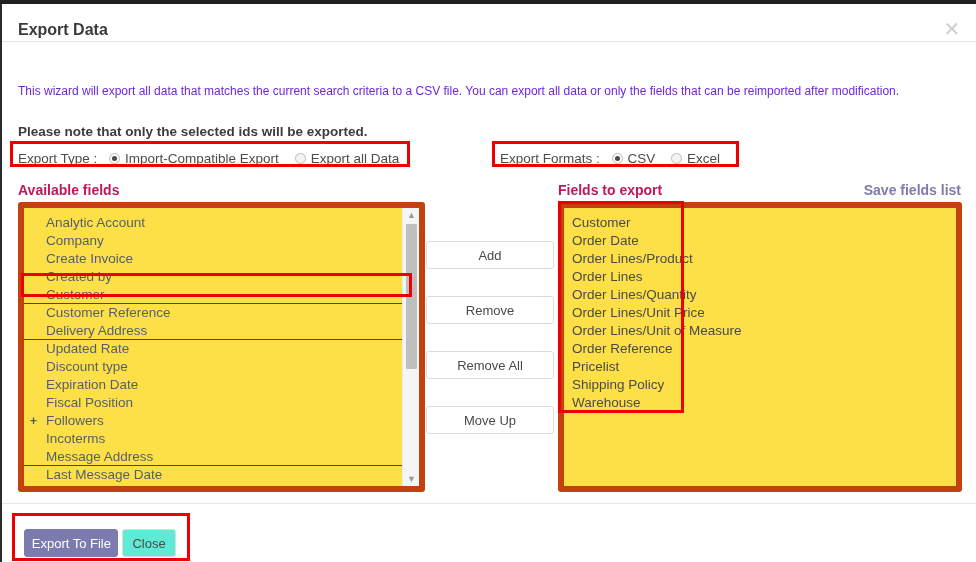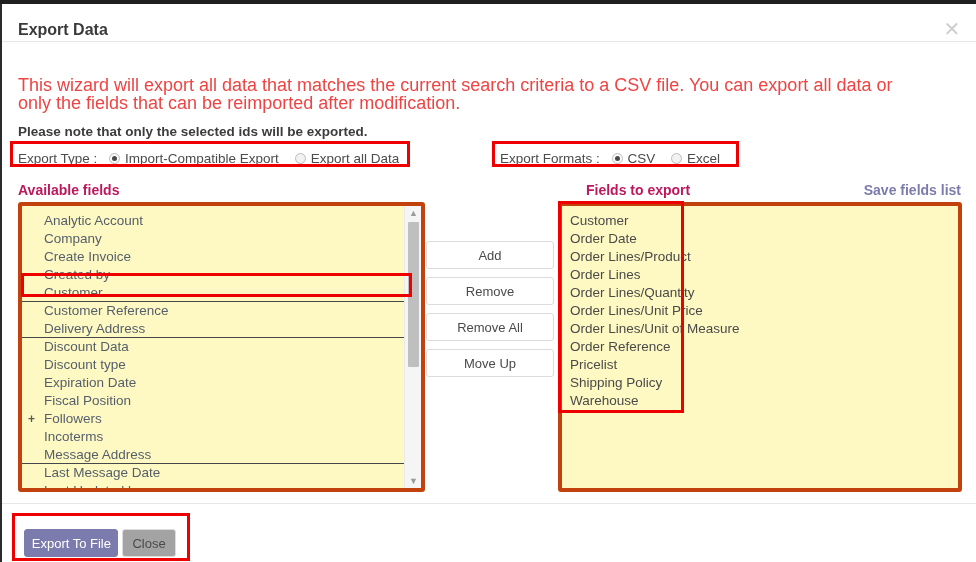--- a/index.html
+++ b/index.html
@@ -72,23 +72,23 @@
     position: absolute;
     top: 52px; left: 0;
     width: 974px;
     height: 447px;
   }
   .intro {
     position: absolute;
     left: 16px;
     top: 20px;
     width: 890px;
-    font-size: 18px;
-    line-height: 18px;
-    color: #ef4444;
+    font-size: 12px;
+    line-height: 30px;
+    color: #6d28d9;
   }
   .note {
     position: absolute;
     left: 16px;
     top: 68px;
     font-size: 13.5px;
     font-weight: bold;
     color: #3c3c3c;
   }
   
@@ -130,37 +130,37 @@
     background: #4a4a4a;
   }
   
   .sec-head {
     position: absolute;
     font-size: 14px;
     font-weight: bold;
     color: #be185d;
   }
   #available-head { left: 16px; top: 126px; }
-  #export-head { left: 556px; top: 126px; margin-left: 28px; }
+  #export-head { left: 556px; top: 126px; }
   #save-fields-link {
     position: absolute;
     right: 15px;
     top: 126px;
     font-size: 14px;
     font-weight: bold;
     color: #7c7bad;
     cursor: pointer;
     text-decoration: none;
     margin-left: 13px;
   }
   
   .listbox {
     position: absolute;
-    background: #fef9c3;
-    border: 4px solid #c2410c;
+    background: #fde047;
+    border: 6px solid #c2410c;
     border-radius: 3px;
     box-sizing: border-box;
     overflow: hidden;
   }
   #available-box {
     left: 16px;
     top: 146px;
     width: 407px;
     height: 290px;
   }
@@ -237,21 +237,21 @@
     position: absolute;
     left: 424px;
     top: 185px;
     width: 128px;
   }
   .mid-btn {
     display: block;
     width: 128px;
     height: 28px;
     line-height: 26px;
-    margin-bottom: 8px;
+    margin-bottom: 27px;
     background: #ffffff;
     border: 1px solid #dcdcdc;
     border-radius: 3px;
     font-size: 13px;
     color: #4a4a4a;
     text-align: center;
     font-family: "Liberation Sans", sans-serif;
     cursor: pointer;
     box-sizing: border-box;
   }
@@ -281,21 +281,21 @@
     width: 94px;
     background: #7c7bad;
     border: 1px solid #7c7bad;
     color: #ffffff;
     text-align: right;
   }
   #close-btn {
     left: 120px;
     top: 25px;
     width: 54px;
-    background: #a3a3a3;
+    background: #5eead4;
     border: 1px solid #dcdcdc;
     color: #4a4a4a;
   }
   
   .anno {
     position: absolute;
     border: 3px solid #ef0000;
     box-sizing: border-box;
     pointer-events: none;
   }
@@ -349,21 +349,21 @@
 
     <div class="listbox" id="available-box">
       <div class="list-inner" id="available-list">
           <div class="field-item"><span>Analytic Account</span></div>
           <div class="field-item"><span>Company</span></div>
           <div class="field-item"><span>Create Invoice</span></div>
           <div class="field-item"><span>Created by</span></div>
           <div class="field-item sep"><span>Customer</span></div>
           <div class="field-item"><span>Customer Reference</span></div>
           <div class="field-item sep"><span>Delivery Address</span></div>
-          <div class="field-item"><span>Discount Data</span></div>
+          <div class="field-item"><span>Updated Rate</span></div>
           <div class="field-item"><span>Discount type</span></div>
           <div class="field-item"><span>Expiration Date</span></div>
           <div class="field-item"><span>Fiscal Position</span></div>
           <div class="field-item"><span class="expander">+</span><span>Followers</span></div>
           <div class="field-item"><span>Incoterms</span></div>
           <div class="field-item sep"><span>Message Address</span></div>
           <div class="field-item"><span>Last Message Date</span></div>
           <div class="field-item"><span>Last Updated by</span></div>
         </div>
       <div class="scrollbar">

